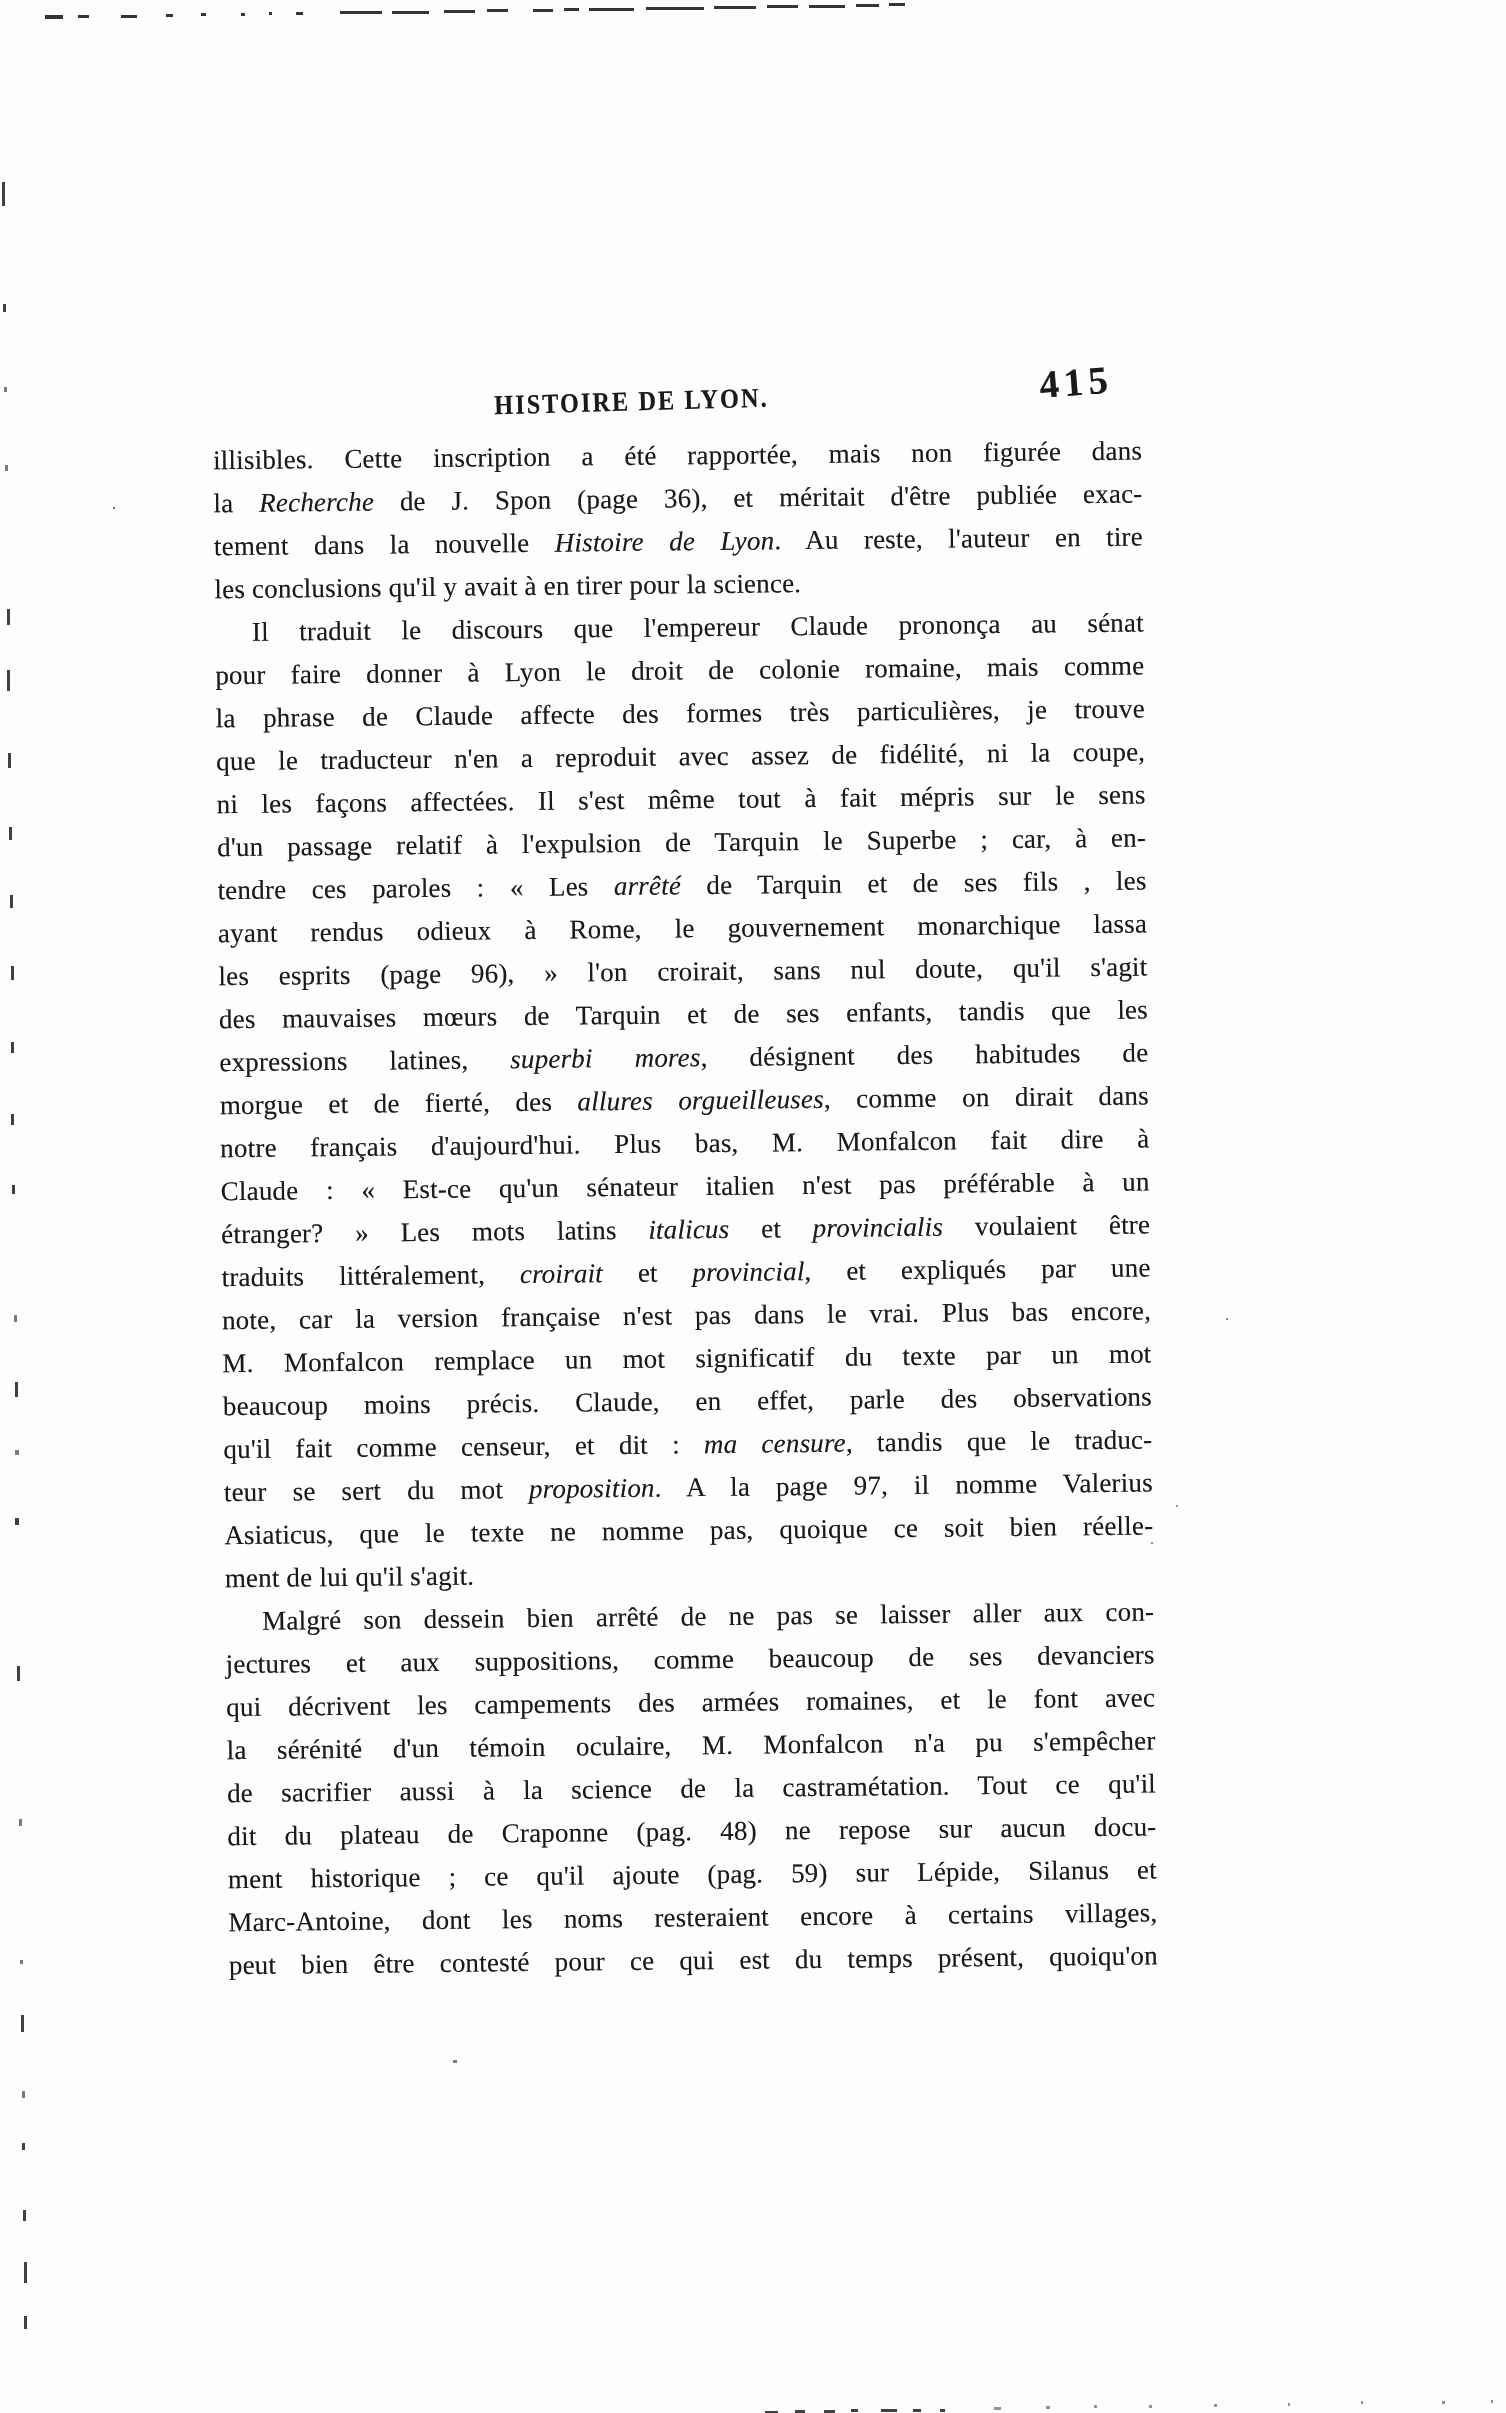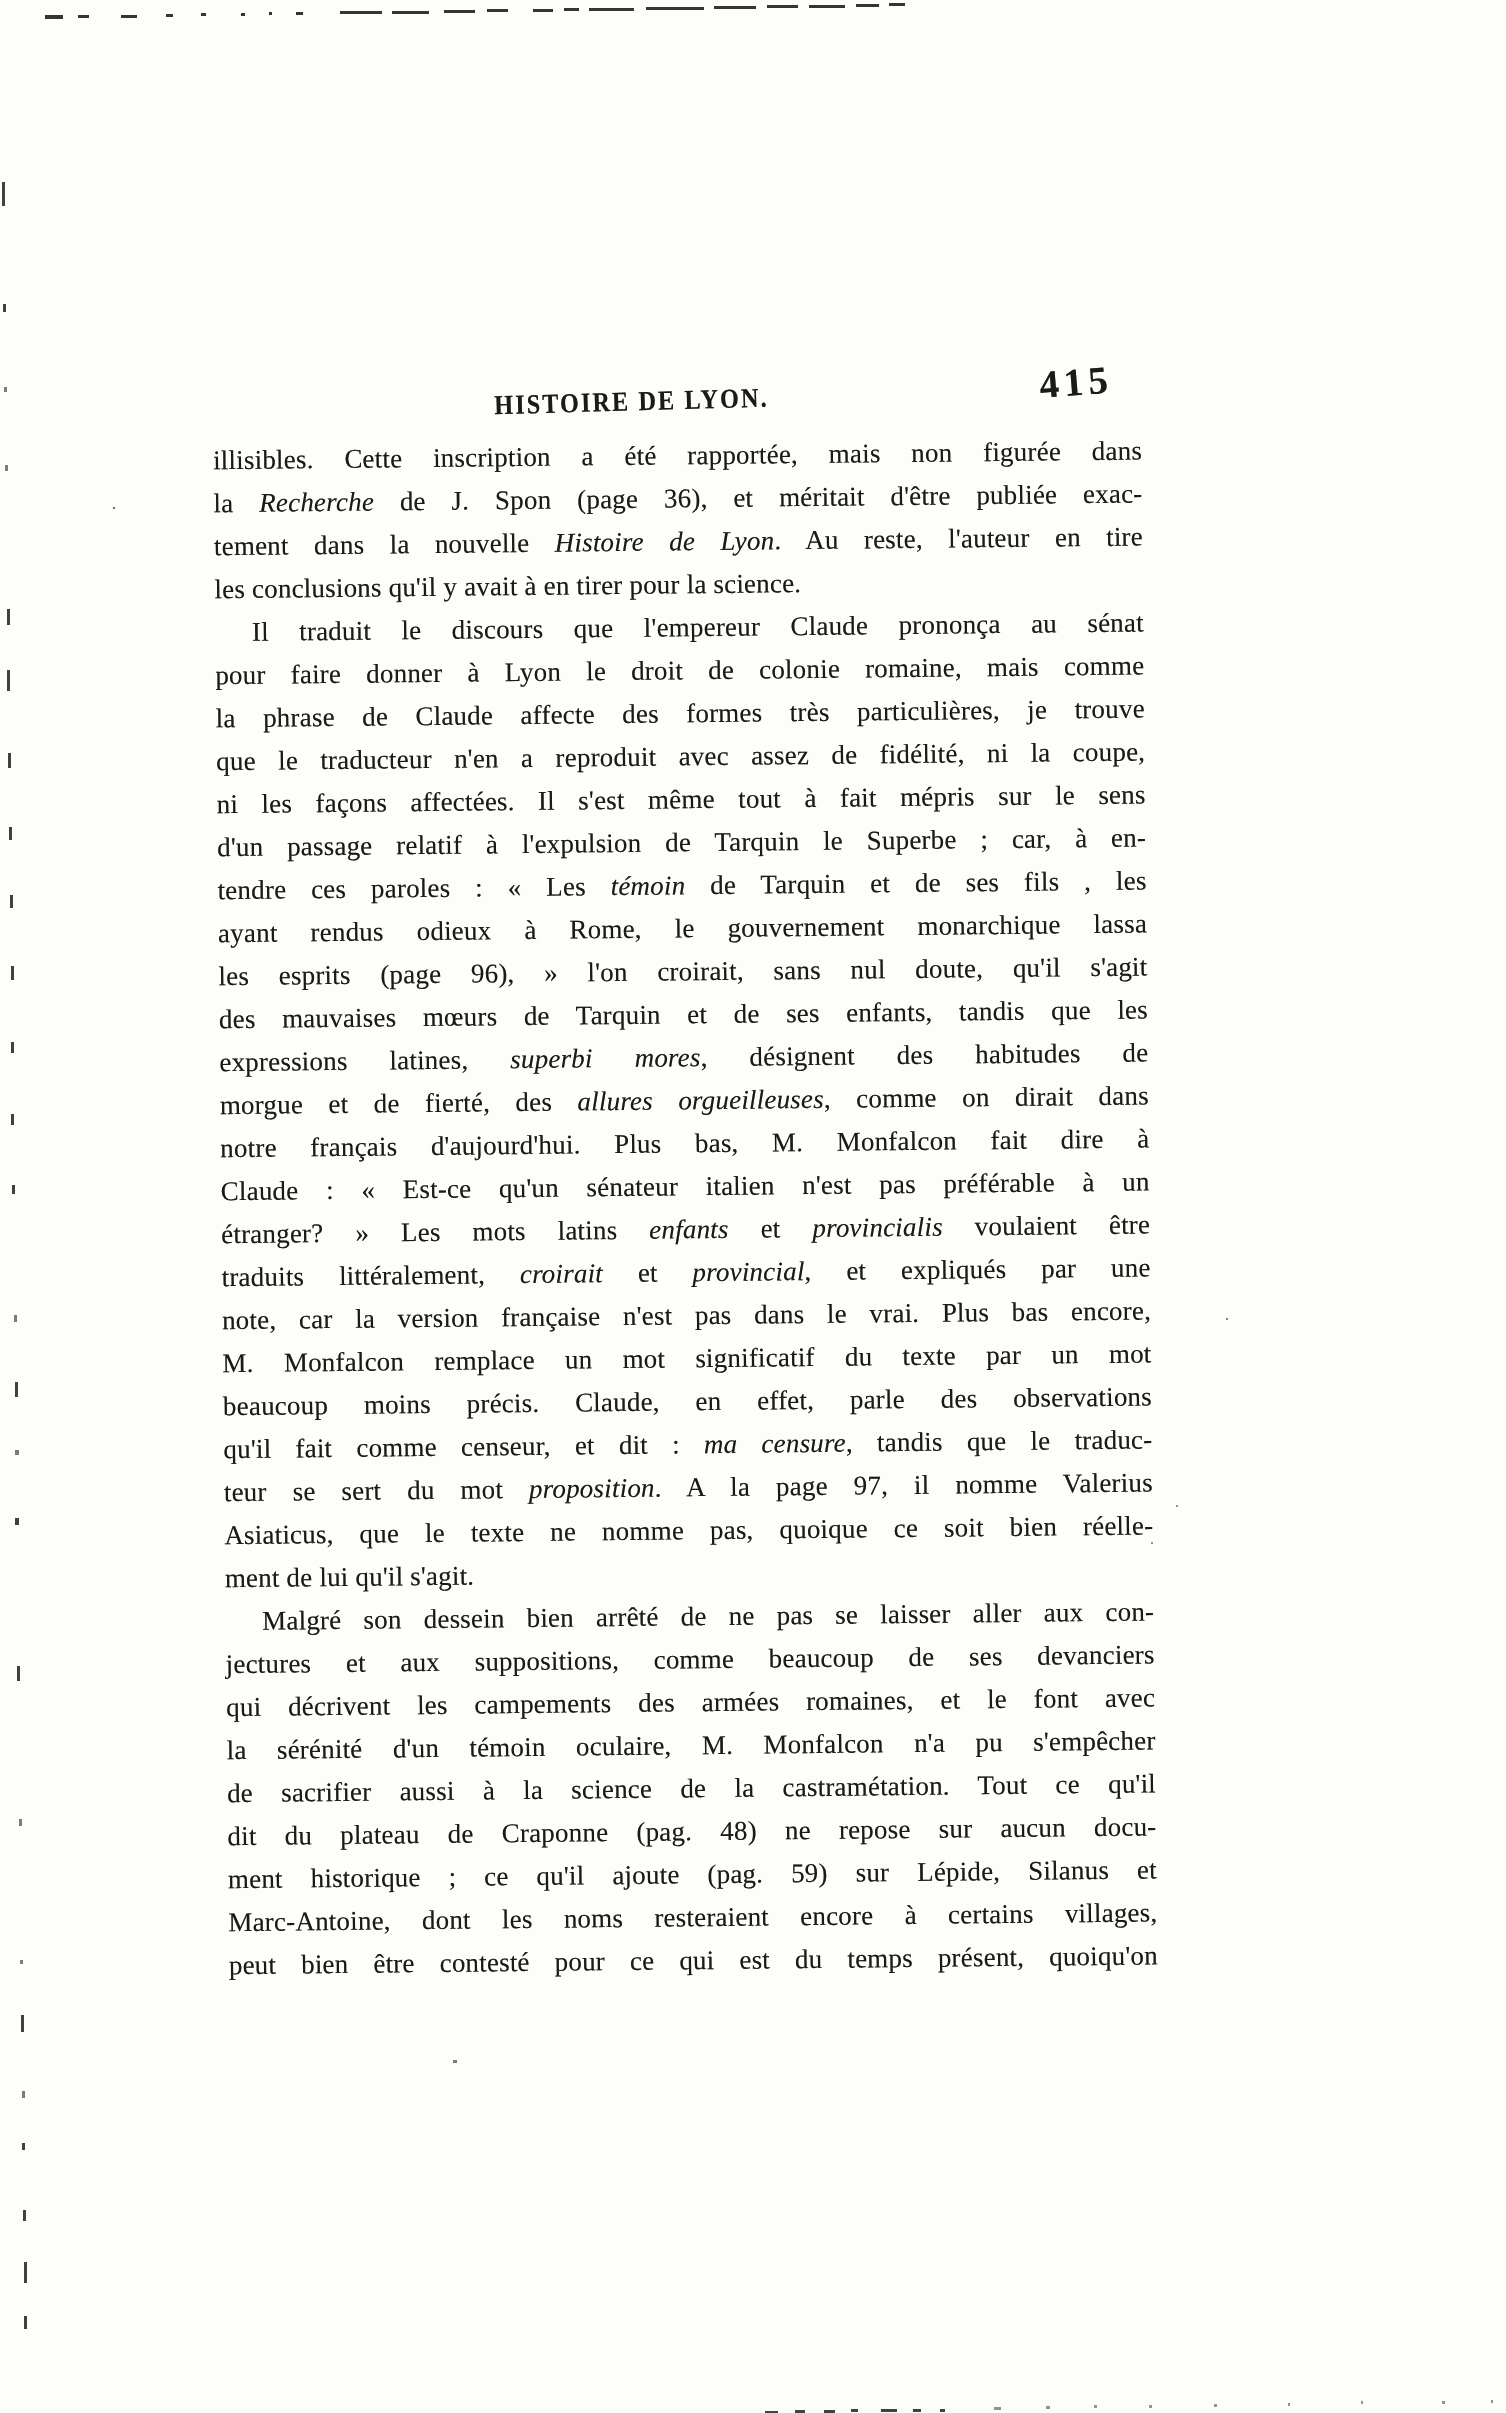--- a/index.html
+++ b/index.html
@@ -138,29 +138,29 @@
           <div class="line"><span>tement dans la nouvelle </span><span class="it">Histoire de Lyon</span><span>. Au reste, l'auteur en tire</span></div>
           <div class="line short"><span>les conclusions qu'il y avait à en tirer pour la science.</span></div>
         </div>
         <div class="para">
           <div class="line indent"><span>Il traduit le discours que l'empereur Claude prononça au sénat</span></div>
           <div class="line"><span>pour faire donner à Lyon le droit de colonie romaine, mais comme</span></div>
           <div class="line"><span>la phrase de Claude affecte des formes très particulières, je trouve</span></div>
           <div class="line"><span>que le traducteur n'en a reproduit avec assez de fidélité, ni la coupe,</span></div>
           <div class="line"><span>ni les façons affectées. Il s'est même tout à fait mépris sur le sens</span></div>
           <div class="line"><span>d'un passage relatif à l'expulsion de Tarquin le Superbe ; car, à en-</span></div>
-          <div class="line"><span>tendre ces paroles : « Les </span><span class="it">témoin</span><span> de Tarquin et de ses fils , les</span></div>
+          <div class="line"><span>tendre ces paroles : « Les </span><span class="it">arrêté</span><span> de Tarquin et de ses fils , les</span></div>
           <div class="line"><span>ayant rendus odieux à Rome, le gouvernement monarchique lassa</span></div>
           <div class="line"><span>les esprits (page 96), » l'on croirait, sans nul doute, qu'il s'agit</span></div>
           <div class="line"><span>des mauvaises mœurs de Tarquin et de ses enfants, tandis que les</span></div>
           <div class="line"><span>expressions latines, </span><span class="it">superbi mores</span><span>, désignent des habitudes de</span></div>
           <div class="line"><span>morgue et de fierté, des </span><span class="it">allures orgueilleuses</span><span>, comme on dirait dans</span></div>
           <div class="line"><span>notre français d'aujourd'hui. Plus bas, M. Monfalcon fait dire à</span></div>
           <div class="line"><span>Claude : « Est-ce qu'un sénateur italien n'est pas préférable à un</span></div>
-          <div class="line"><span>étranger? » Les mots latins </span><span class="it">enfants</span><span> et </span><span class="it">provincialis</span><span> voulaient être</span></div>
+          <div class="line"><span>étranger? » Les mots latins </span><span class="it">italicus</span><span> et </span><span class="it">provincialis</span><span> voulaient être</span></div>
           <div class="line"><span>traduits littéralement, </span><span class="it">croirait</span><span> et </span><span class="it">provincial</span><span>, et expliqués par une</span></div>
           <div class="line"><span>note, car la version française n'est pas dans le vrai. Plus bas encore,</span></div>
           <div class="line"><span>M. Monfalcon remplace un mot significatif du texte par un mot</span></div>
           <div class="line"><span>beaucoup moins précis. Claude, en effet, parle des observations</span></div>
           <div class="line"><span>qu'il fait comme censeur, et dit : </span><span class="it">ma censure</span><span>, tandis que le traduc-</span></div>
           <div class="line"><span>teur se sert du mot </span><span class="it">proposition</span><span>. A la page 97, il nomme Valerius</span></div>
           <div class="line"><span>Asiaticus, que le texte ne nomme pas, quoique ce soit bien réelle-</span></div>
           <div class="line short"><span>ment de lui qu'il s'agit.</span></div>
         </div>
         <div class="para">

